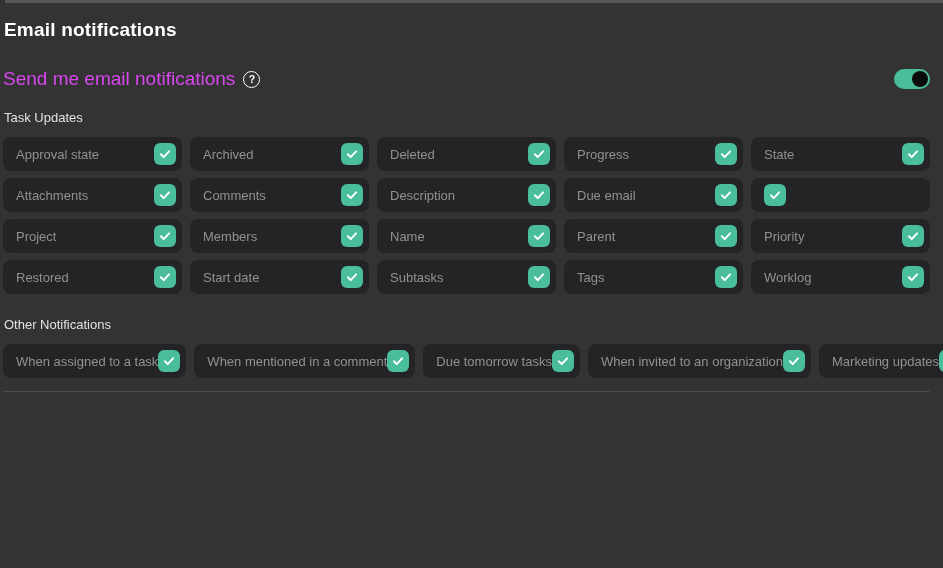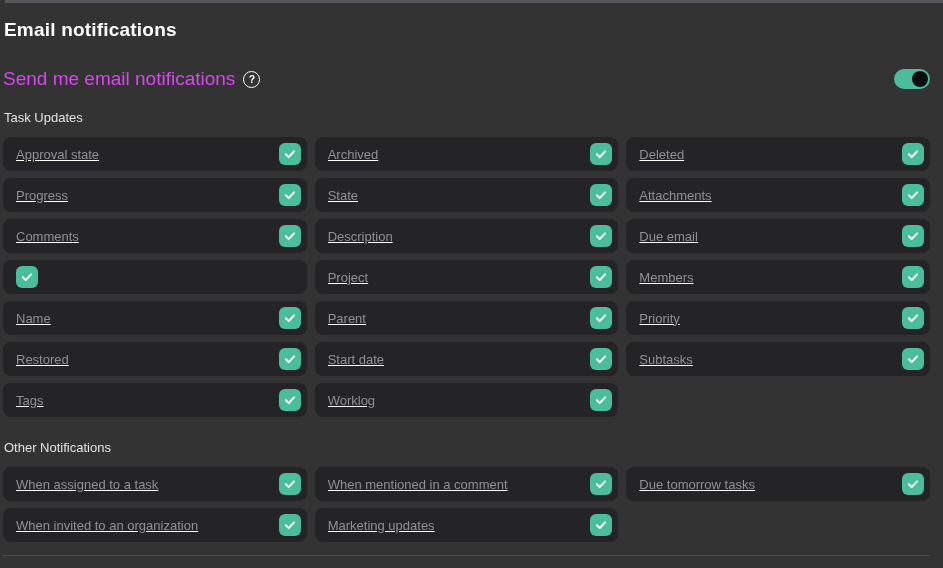--- a/index.html
+++ b/index.html
@@ -41,23 +41,22 @@
   }
   .toggle .knob{
     position:absolute;top:2px;right:2px;width:16px;height:16px;
     border-radius:50%;background:#0c0c0c;
   }
   .section-label{
     font-size:13px;color:#e2e2e2;margin:23px 0 12px 1px;font-weight:normal;
   }
   .section-label.first{margin-top:21px;}
   .grid{
-    display:grid;grid-template-columns:repeat(3,1fr);
+    display:grid;grid-template-columns:repeat(5,1fr);
     gap:7px 8px;
-    text-decoration:underline;
   }
   .card{
     background:var(--card-bg);border-radius:8px;height:34px;
     display:flex;align-items:center;padding:0 6px 0 13px;
   }
   .card-label{
     font-size:13px;color:var(--card-text);flex:1;
     white-space:nowrap;overflow:hidden;text-overflow:ellipsis;
   }
   .checkbox{

